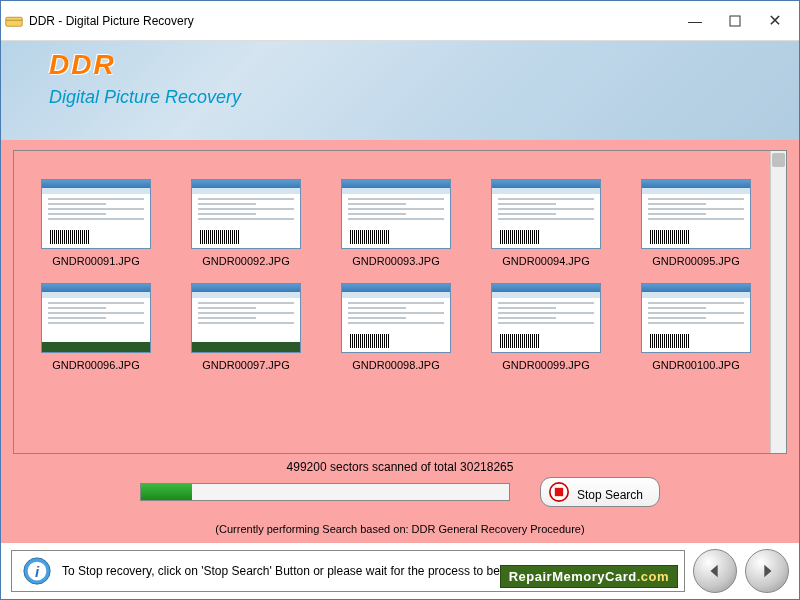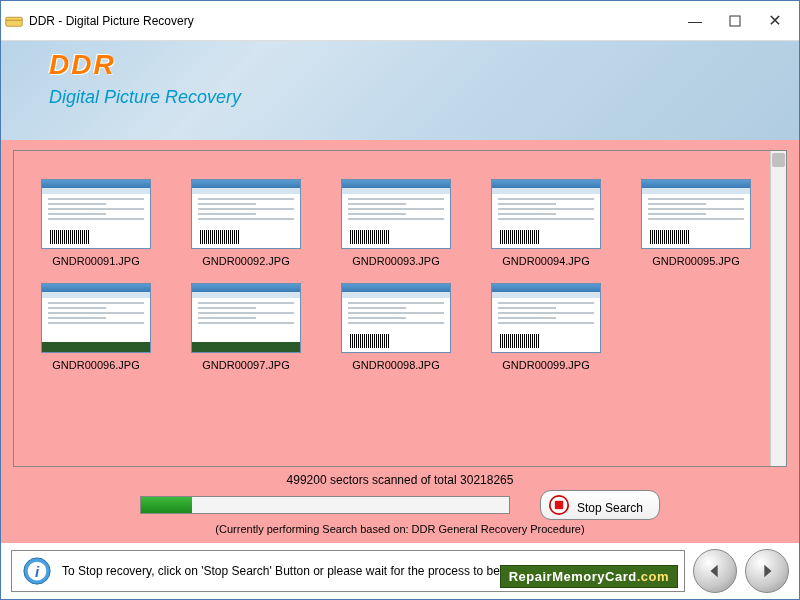--- a/index.html
+++ b/index.html
@@ -36,21 +36,21 @@
 .thumb-img .bcstrip { position: absolute; bottom: 0; left: 0; right: 0; height: 10px; background: #2a5a2a; }
 .thumb-label { margin-top: 6px; font-size: 11px; color: #000; text-align: center; }
 
 .progress-area { padding: 6px 40px 2px 40px; text-align: center; display: flex; flex-direction: column; align-items: center; }
 .progress-text { font-size: 12px; margin-bottom: 3px; }
 .progrow { display: flex; align-items: center; gap: 30px; }
 .progress-bar { width: 370px; height: 18px; border: 1px solid #888; background: #f4f4f4; position: relative; }
 .progress-fill { position: absolute; left: 0; top: 0; bottom: 0; width: 14%; background: linear-gradient(#3eb83e, #1a8a1a); }
 .stop-btn { display: flex; align-items: flex-end; gap: 8px; border: 1px solid #888; background: linear-gradient(#fff,#f0f0f0); padding: 4px 16px 4px 8px; border-radius: 11px; font-size: 12px; }
 .stop-btn .icon { width: 20px; height: 20px; }
-.search-note { font-size: 11px; margin-top: 3px; }
+.search-note { font-size: 11px; margin-top: 16px; }
 
 .footer { height: 56px; display: flex; align-items: center; padding: 4px 10px; gap: 8px; }
 .info-box { flex: 1; border: 1px solid #888; height: 42px; display: flex; align-items: center; padding: 0 10px; gap: 10px; position: relative; }
 .info-icon { width: 30px; height: 30px; }
 .info-text { font-size: 12px; }
 .repair-badge { position: absolute; right: 6px; bottom: 3px; font-size: 13px; font-weight: bold; background: #3a6a1a; color: #fff; padding: 3px 8px; border: 1px solid #284a10; letter-spacing: 0.5px; }
 .repair-badge .com { color: #ffe070; }
 .nav-btn { width: 44px; height: 44px; border-radius: 50%; background: radial-gradient(circle at 35% 30%, #fff, #c8c8c8 60%, #909090); border: 1px solid #888; display: flex; align-items: center; justify-content: center; }
 .nav-btn svg { width: 18px; height: 18px; }
 </style>
@@ -218,20 +218,36 @@
               <div class="lines">
                 <div class="ln"></div>
                 <div class="ln s"></div>
                 <div class="ln"></div>
                 <div class="ln s"></div>
                 <div class="ln"></div>
               </div>
               <div class="barcode"></div>
             </div>
             <div class="thumb-label">GNDR00099.JPG</div>
+          </div>
+          <div class="thumb-item">
+            <div class="thumb-img">
+              <div class="bar"></div>
+              <div class="bar2"></div>
+              <div class="body"></div>
+              <div class="lines">
+                <div class="ln"></div>
+                <div class="ln s"></div>
+                <div class="ln"></div>
+                <div class="ln s"></div>
+                <div class="ln"></div>
+              </div>
+              <div class="barcode"></div>
+            </div>
+            <div class="thumb-label">GNDR00100.JPG</div>
           </div>
         </div>
       <div class="scrollbar">
           <div class="thumb"></div>
         </div>
     </div>
 
     <div class="progress-area">
       <div class="progress-text">499200 sectors scanned of total 30218265</div>
       <div class="progrow">

